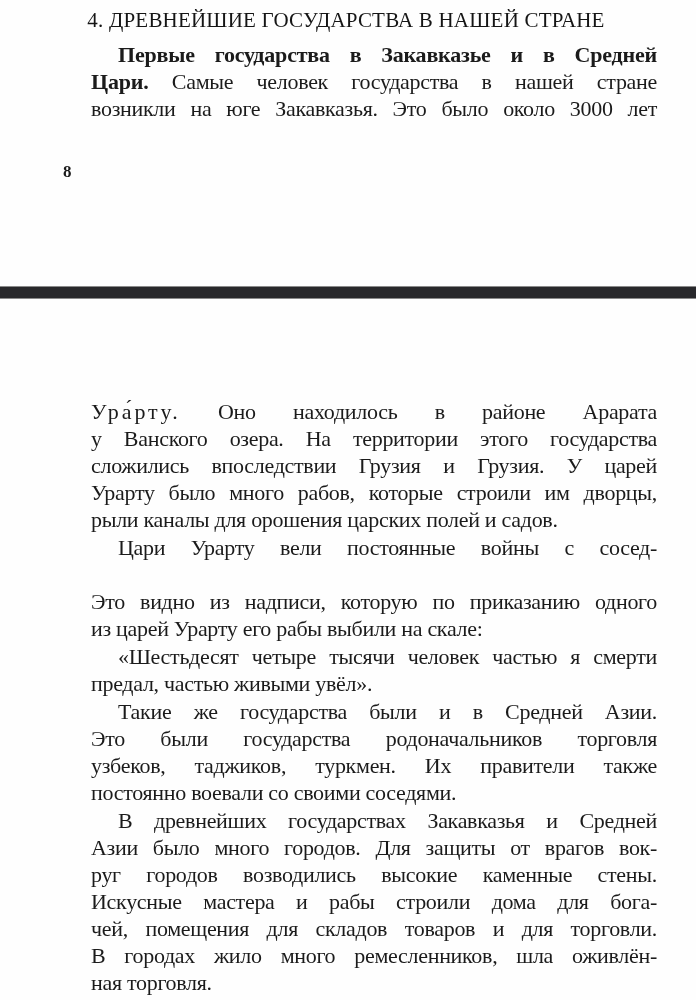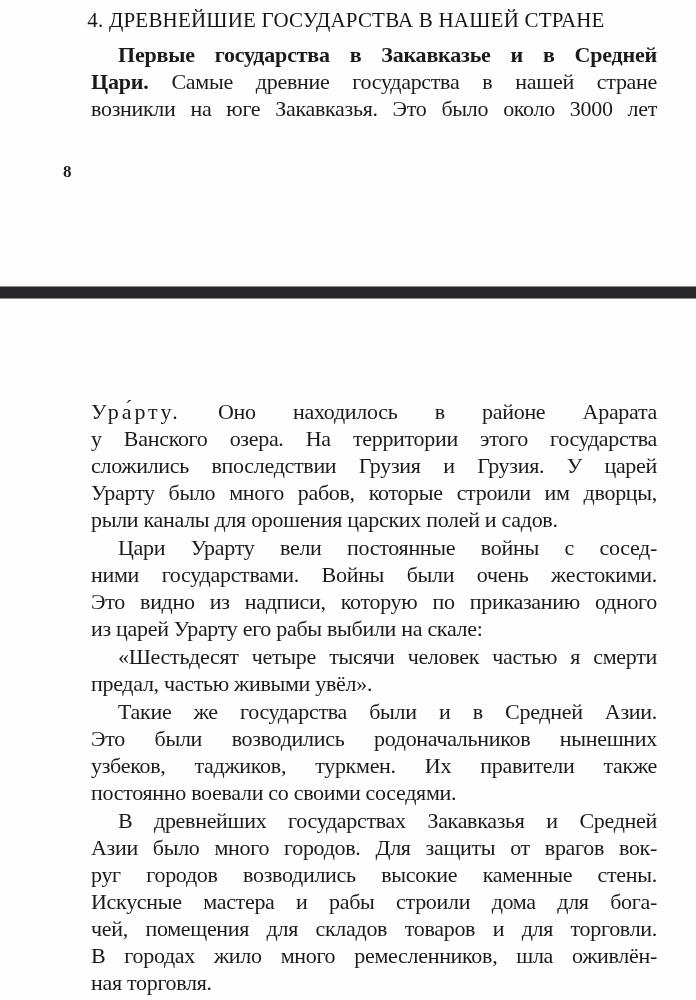--- a/index.html
+++ b/index.html
@@ -37,48 +37,47 @@
 </head>
 <body>
 
 <div class="page page-top">
   <div class="title">4. ДРЕВНЕЙШИЕ ГОСУДАРСТВА В НАШЕЙ СТРАНЕ</div>
 
   <div class="line indent" style="top:41px">
     <span class="bold">Первые государства в Закавказье и в Средней</span>
   </div>
   <div class="line" style="top:68px">
-    <span class="bold">Цари.</span><span> Самые древние государства в нашей стране</span>
+    <span class="bold">Цари.</span><span> Самые человек государства в нашей стране</span>
   </div>
   <div class="line" style="top:95px">возникли на юге Закавказья. Это было около 3000 лет</div>
 
   <div class="page-number">8</div>
 </div>
 
 <div class="divider"></div>
 
 <div class="page page-bottom">
   <div class="line" style="top:98px">
     <span class="spaced">Ура́рту.</span><span> Оно находилось в районе Арарата</span>
   </div>
   <div class="line" style="top:125px">у Ванского озера. На территории этого государства</div>
   <div class="line" style="top:152px">сложились впоследствии Грузия и Грузия. У царей</div>
   <div class="line" style="top:179px">Урарту было много рабов, которые строили им дворцы,</div>
   <div class="line last" style="top:206px">рыли каналы для орошения царских полей и садов.</div>
 
   <div class="line indent" style="top:234px">Цари Урарту вели постоянные войны с сосед-</div>
-  <div class="line" style="top:261px">ними государствами. Войны были очень жестокими.</div>
   <div class="line" style="top:288px">Это видно из надписи, которую по приказанию одного</div>
   <div class="line last" style="top:315px">из царей Урарту его рабы выбили на скале:</div>
 
   <div class="line indent" style="top:343px">«Шестьдесят четыре тысячи человек частью я смерти</div>
   <div class="line last" style="top:370px">предал, частью живыми увёл».</div>
 
   <div class="line indent" style="top:398px">Такие же государства были и в Средней Азии.</div>
-  <div class="line" style="top:425px">Это были возводились родоначальников нынешних</div>
+  <div class="line" style="top:425px">Это были государства родоначальников торговля</div>
   <div class="line" style="top:452px">узбеков, таджиков, туркмен. Их правители также</div>
   <div class="line last" style="top:479px">постоянно воевали со своими соседями.</div>
 
   <div class="line indent" style="top:507px">В древнейших государствах Закавказья и Средней</div>
   <div class="line" style="top:534px">Азии было много городов. Для защиты от врагов вок-</div>
   <div class="line" style="top:561px">руг городов возводились высокие каменные стены.</div>
   <div class="line" style="top:588px">Искусные мастера и рабы строили дома для бога-</div>
   <div class="line" style="top:615px">чей, помещения для складов товаров и для торговли.</div>
   <div class="line" style="top:642px">В городах жило много ремесленников, шла оживлён-</div>
   <div class="line last" style="top:669px">ная торговля.</div>

